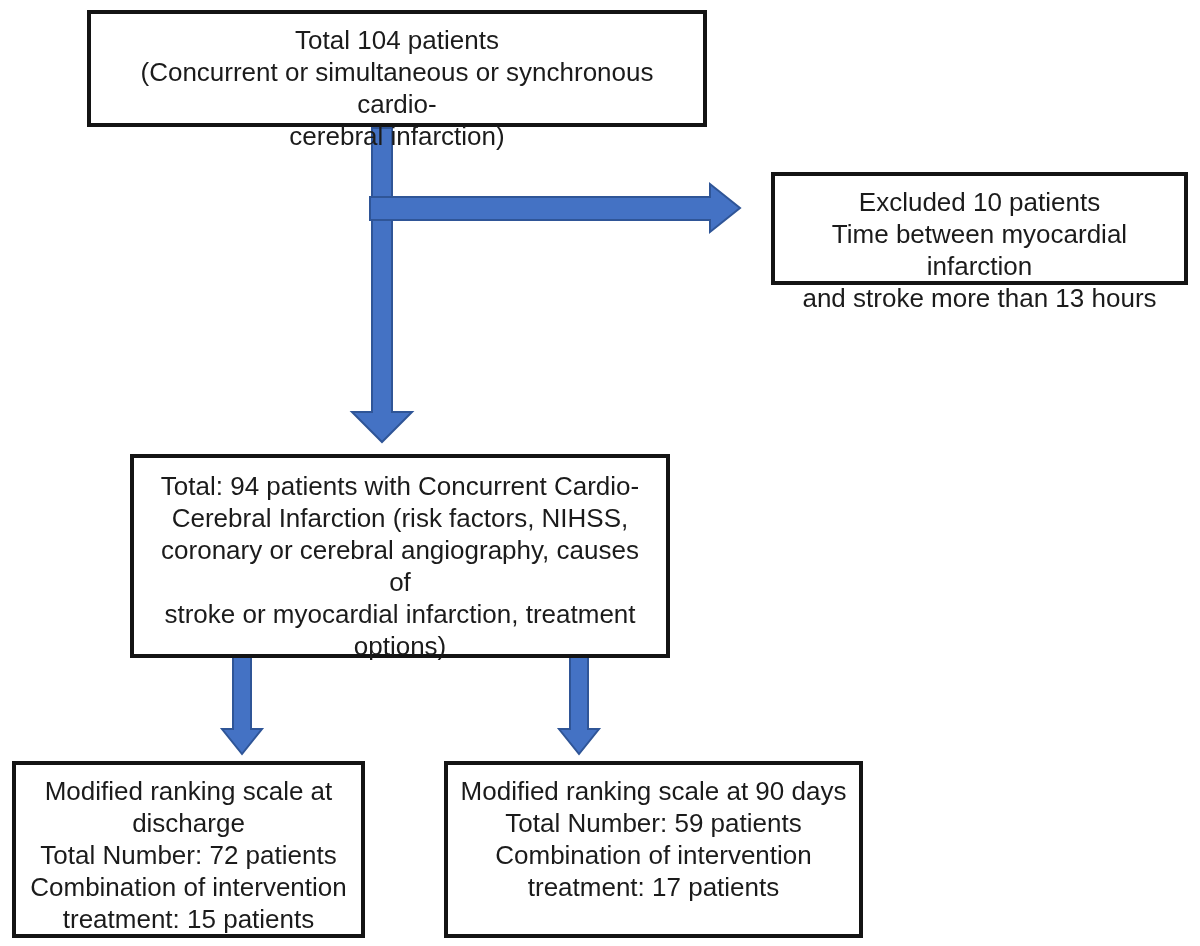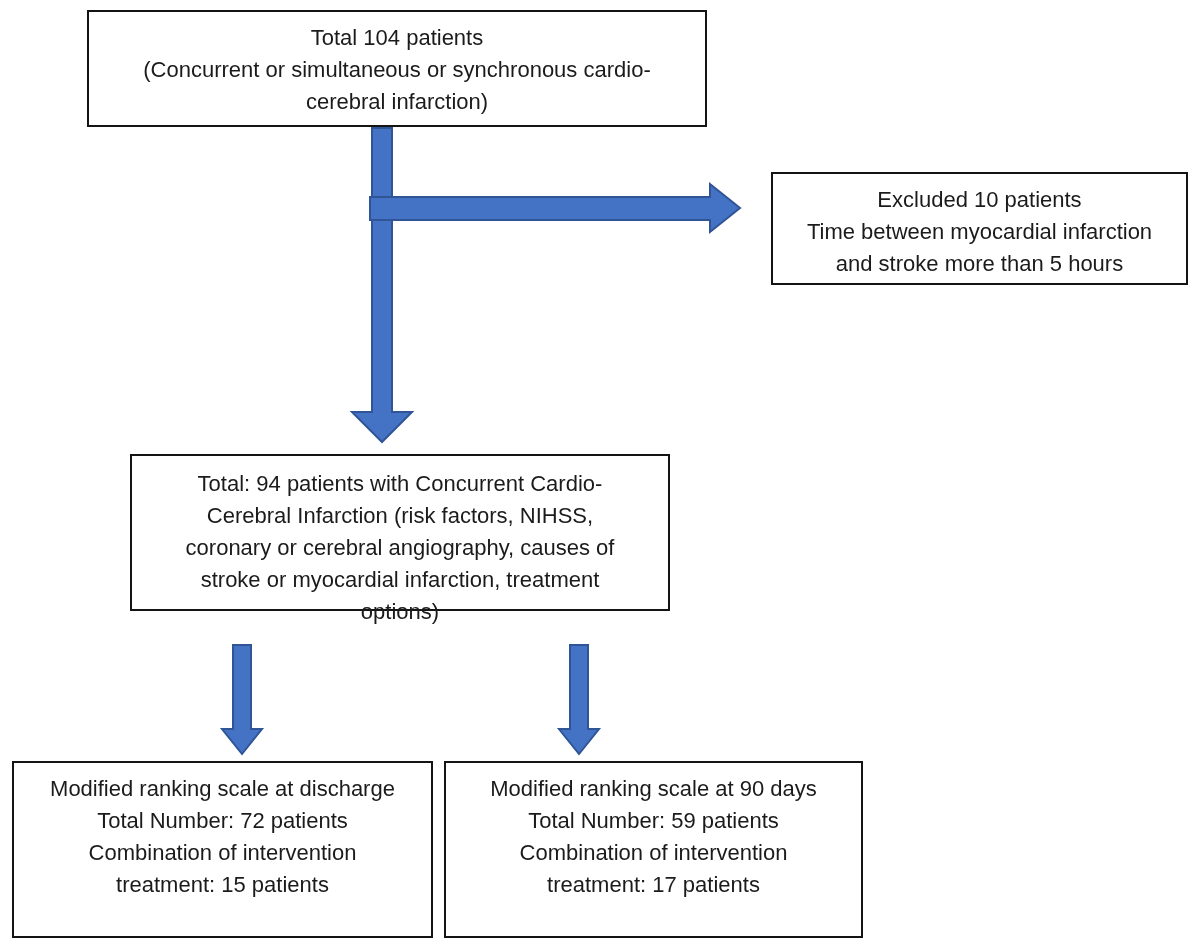--- a/index.html
+++ b/index.html
@@ -19,40 +19,40 @@
   .arrows {
     position: absolute;
     left: 0;
     top: 0;
     width: 1200px;
     height: 946px;
   }
   .box {
     position: absolute;
     box-sizing: border-box;
-    border: 2px solid #84cc16;
+    border: 4px solid #84cc16;
     background: #ffffff;
-    font-size: 22px;
+    font-size: 26px;
     line-height: 32px;
   }
   .box-title {
     text-align: center;
     white-space: pre-line;
   }
   .box-body {
     text-align: center;
     white-space: pre-line;
   }
   .box-body.centered {
     text-align: center;
   }
   #box-total    { left: 87px;  top: 10px;  width: 620px; height: 117px; padding: 10px 18px; }
   #box-excluded { left: 771px; top: 172px; width: 417px; height: 113px; padding: 10px 20px; }
-  #box-cohort   { left: 130px; top: 454px; width: 540px; height: 157px; padding: 12px 22px; }
-  #box-discharge{ left: 12px;  top: 761px; width: 421px; height: 177px; padding: 10px 10px; }
+  #box-cohort   { left: 130px; top: 454px; width: 540px; height: 204px; padding: 12px 22px; }
+  #box-discharge{ left: 12px;  top: 761px; width: 353px; height: 177px; padding: 10px 10px; }
   #box-ninety   { left: 444px; top: 761px; width: 419px; height: 177px; padding: 10px 10px; }
 </style>
 </head>
 <body>
 
 <div class="canvas">
 
   <svg class="arrows" viewBox="0 0 1200 946" xmlns="http://www.w3.org/2000/svg">
 
     <polygon class="arrow" points="372,128 392,128 392,412 412,412 382,442 352,412 372,412" stroke-width="2" stroke-linejoin="miter" fill="#4472C4" stroke="#2F5597"></polygon>
@@ -66,21 +66,21 @@
 
   <div class="box" id="box-total" style="border-color: rgb(20, 20, 20); color: rgb(27, 27, 27);">
     <div class="box-title">Total 104 patients</div>
     <div class="box-body">(Concurrent or simultaneous or synchronous cardio-
 cerebral infarction)</div>
   </div>
 
   <div class="box" id="box-excluded" style="border-color: rgb(20, 20, 20); color: rgb(27, 27, 27);">
     <div class="box-title">Excluded 10 patients</div>
     <div class="box-body">Time between myocardial infarction
-and stroke more than 5 hours</div>
+and stroke more than 13 hours</div>
   </div>
 
   <div class="box" id="box-cohort" style="border-color: rgb(20, 20, 20); color: rgb(27, 27, 27);">
     <div class="box-body">Total: 94 patients with Concurrent Cardio-
 Cerebral Infarction (risk factors, NIHSS,
 coronary or cerebral angiography, causes of
 stroke or myocardial infarction, treatment
 options)</div>
   </div>
 

